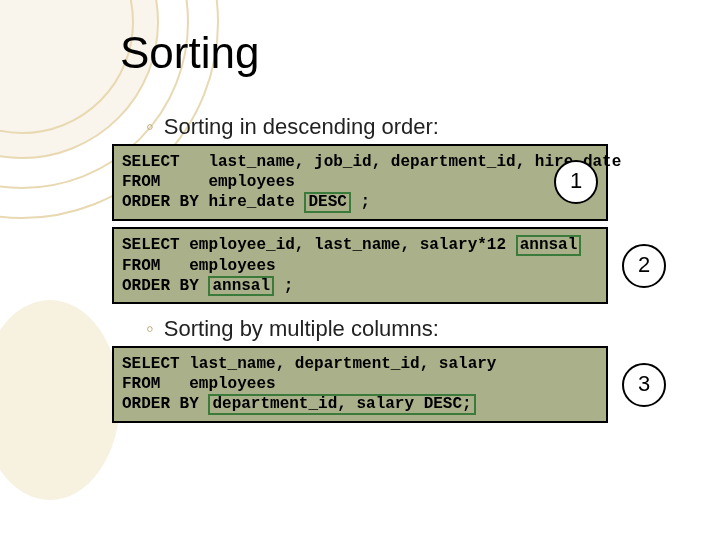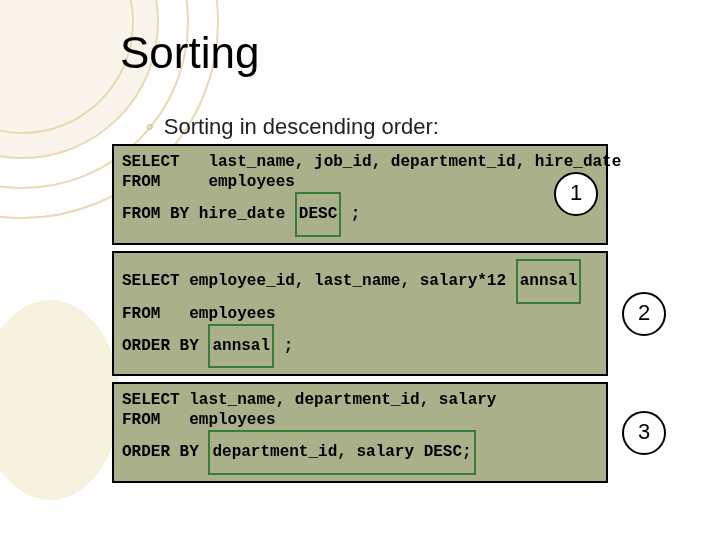--- a/index.html
+++ b/index.html
@@ -75,21 +75,21 @@
     font-family: "Courier New", monospace;
     font-size: 16px;
     font-weight: bold;
     line-height: 1.25;
     white-space: pre;
     color: #000;
   }
 
   .hl {
     border: 2px solid #3a7a3a;
-    padding: 12px 2px;
+    padding: 0 2px;
     display: inline-block;
     line-height: 1.05;
   }
 
   .badge {
     position: absolute;
     right: -60px;
     top: 50%;
     transform: translateY(-50%);
     width: 40px;
@@ -121,25 +121,28 @@
 <div class="slide">
 
   <h1 class="title">Sorting</h1>
 
   <div class="bullet">
     <span class="marker">◦</span><span>Sorting in descending order:</span>
   </div>
 
   <div class="codebox"><span>SELECT   last_name, job_id, department_id, hire_date</span>
 <span>FROM     employees</span>
-<span>FROM BY hire_date </span><span class="hl">DESC</span><span> ;</span><div class="badge inside">1</div></div>
+<span>ORDER BY hire_date </span><span class="hl">DESC</span><span> ;</span><div class="badge inside">1</div></div>
 
 
   <div class="codebox"><span>SELECT employee_id, last_name, salary*12 </span><span class="hl">annsal</span>
 <span>FROM   employees</span>
 <span>ORDER BY </span><span class="hl">annsal</span><span> ;</span><div class="badge">2</div></div>
 
+  <div class="bullet">
+    <span class="marker">◦</span><span>Sorting by multiple columns:</span>
+  </div>
 
   <div class="codebox"><span>SELECT last_name, department_id, salary</span>
 <span>FROM   employees</span>
 <span>ORDER BY </span><span class="hl">department_id, salary DESC;</span><div class="badge">3</div></div>
 
 </div>
 
 </body></html>

